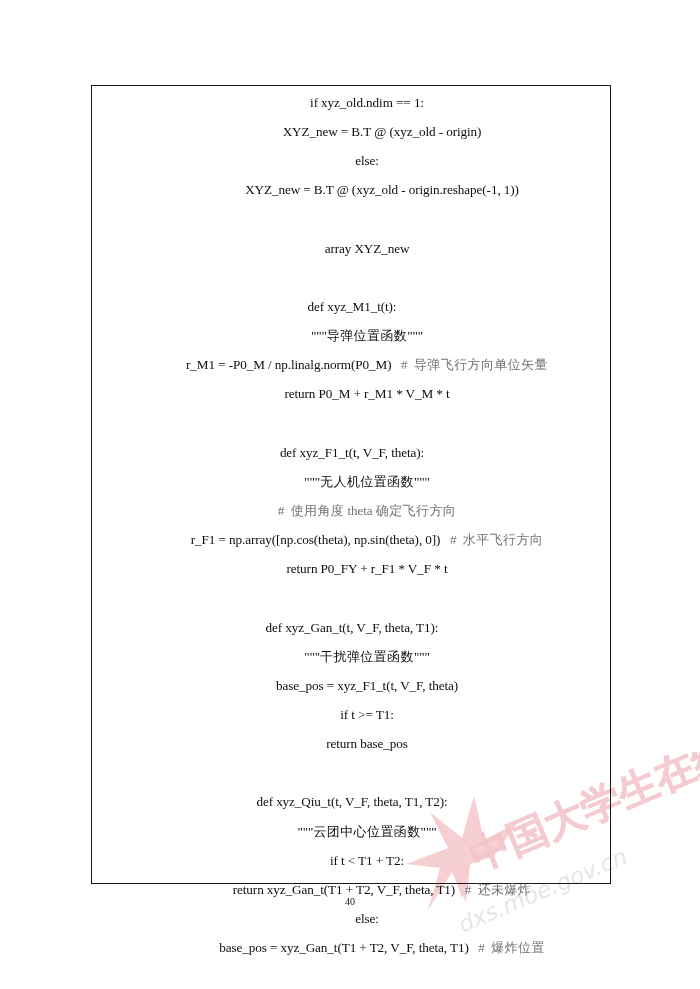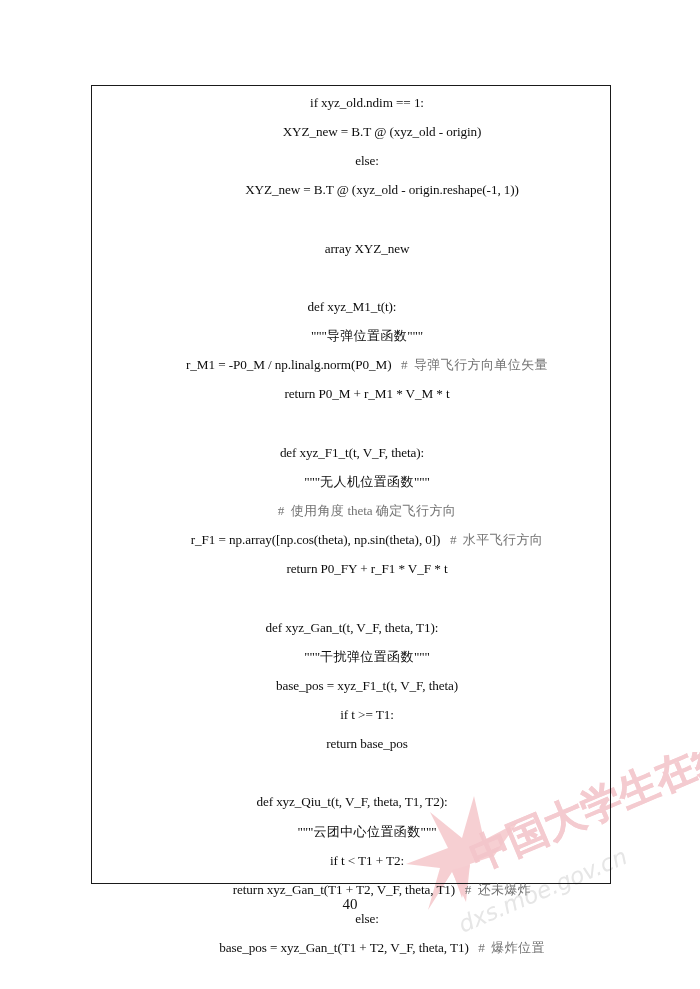--- a/index.html
+++ b/index.html
@@ -73,21 +73,21 @@
     letter-spacing: 0.4px;
   }
 
   
   #page-number {
     position: absolute;
     left: 0;
     top: 896px;
     width: 700px;
     text-align: center;
-    font-size: 15px;
+    font-size: 10px;
     color: #111111;
     z-index: 12;
   }
 </style>
 </head>
 <body>
 
 <div id="watermark">
   <svg viewBox="0 0 300 210" xmlns="http://www.w3.org/2000/svg">
     <g>

